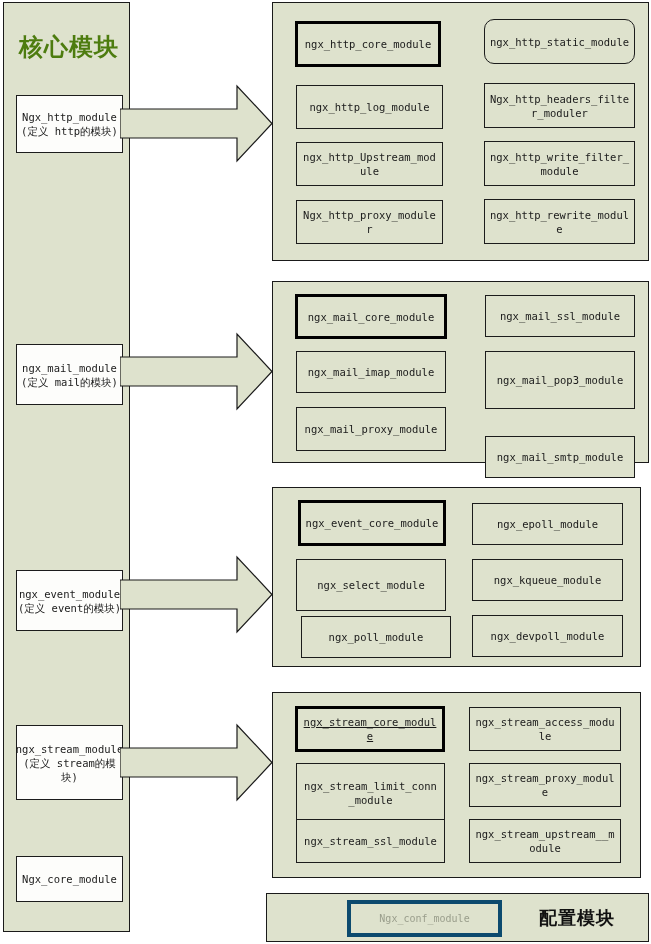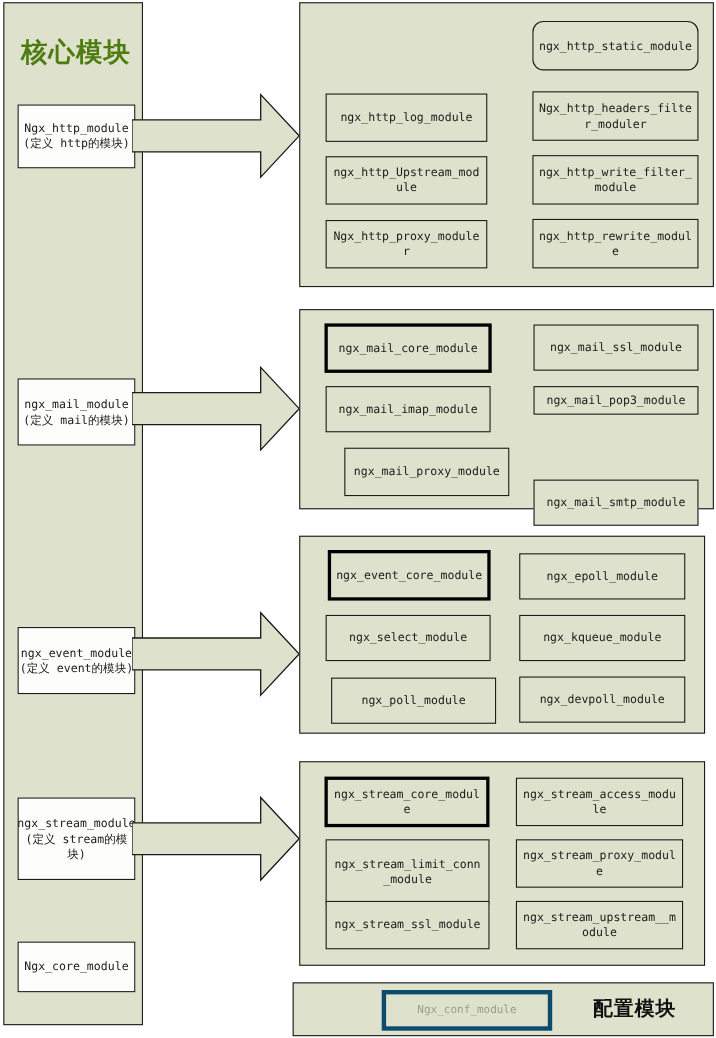--- a/index.html
+++ b/index.html
@@ -185,46 +185,47 @@
       </div>
       <div class="arrow" style="left: 120px; top: 723px;">
         <svg viewBox="0 0 153 79" preserveAspectRatio="none">
           <polygon points="0,25 117,25 117,2 152,39.5 117,77 117,54 0,54" fill="#dee2cd" stroke="#1a1a1a" stroke-width="1.2"></polygon>
         </svg>
       </div>
     </div>
 
   <div id="groups">
       <div class="group-panel" style="left: 272px; top: 2px; width: 377px; height: 259px;">
+        <div class="mod-box core" style="left: 22px; top: 18px; width: 146px; height: 46px;">ngx_http_core_module</div>
         <div class="mod-box" style="left: 211px; top: 16px; width: 151px; height: 45px; border-radius: 10px;">ngx_http_static_module</div>
         <div class="mod-box" style="left: 23px; top: 82px; width: 147px; height: 44px;">ngx_http_log_module</div>
         <div class="mod-box" style="left: 211px; top: 80px; width: 151px; height: 45px;">Ngx_http_headers_filter_moduler</div>
         <div class="mod-box" style="left: 211px; top: 138px; width: 151px; height: 45px;">ngx_http_write_filter_module</div>
         <div class="mod-box" style="left: 23px; top: 139px; width: 147px; height: 44px;">ngx_http_Upstream_module</div>
         <div class="mod-box" style="left: 23px; top: 197px; width: 147px; height: 44px;">Ngx_http_proxy_moduler</div>
         <div class="mod-box" style="left: 211px; top: 196px; width: 151px; height: 45px;">ngx_http_rewrite_module</div>
       </div>
       <div class="group-panel" style="left: 272px; top: 281px; width: 377px; height: 182px;">
         <div class="mod-box core" style="left: 22px; top: 12px; width: 152px; height: 45px;">ngx_mail_core_module</div>
         <div class="mod-box" style="left: 212px; top: 13px; width: 150px; height: 42px;">ngx_mail_ssl_module</div>
         <div class="mod-box" style="left: 23px; top: 69px; width: 150px; height: 42px;">ngx_mail_imap_module</div>
-        <div class="mod-box" style="left: 212px; top: 69px; width: 150px; height: 26px;">ngx_mail_pop3_module</div>
-        <div class="mod-box" style="left: 40px; top: 125px; width: 150px; height: 44px;">ngx_mail_proxy_module</div>
+        <div class="mod-box" style="left: 212px; top: 69px; width: 150px; height: 58px;">ngx_mail_pop3_module</div>
+        <div class="mod-box" style="left: 23px; top: 125px; width: 150px; height: 44px;">ngx_mail_proxy_module</div>
         <div class="mod-box" style="left: 212px; top: 126px; width: 150px; height: 42px; margin-top: 28px;">ngx_mail_smtp_module</div>
       </div>
       <div class="group-panel" style="left: 272px; top: 487px; width: 369px; height: 180px;">
         <div class="mod-box core" style="left: 25px; top: 12px; width: 148px; height: 46px;">ngx_event_core_module</div>
         <div class="mod-box" style="left: 199px; top: 15px; width: 151px; height: 42px;">ngx_epoll_module</div>
-        <div class="mod-box" style="left: 23px; top: 71px; width: 150px; height: 42px;">ngx_select_module</div>
+        <div class="mod-box" style="left: 23px; top: 71px; width: 150px; height: 52px;">ngx_select_module</div>
         <div class="mod-box" style="left: 199px; top: 71px; width: 151px; height: 42px;">ngx_kqueue_module</div>
         <div class="mod-box" style="left: 28px; top: 128px; width: 150px; height: 42px;">ngx_poll_module</div>
         <div class="mod-box" style="left: 199px; top: 127px; width: 151px; height: 42px;">ngx_devpoll_module</div>
       </div>
       <div class="group-panel" style="left: 272px; top: 692px; width: 369px; height: 186px;">
-        <div class="mod-box core" style="left: 22px; top: 13px; width: 150px; height: 46px;">ngx_stream_core_module</div>
+        <div class="mod-box core" style="left: 22px; top: 13px; width: 150px; height: 46px; text-decoration: underline;">ngx_stream_core_module</div>
         <div class="mod-box" style="left: 196px; top: 14px; width: 152px; height: 44px;">ngx_stream_access_module</div>
         <div class="mod-box" style="left: 23px; top: 70px; width: 149px; height: 60px;">ngx_stream_limit_conn_module</div>
         <div class="mod-box" style="left: 196px; top: 70px; width: 152px; height: 44px;">ngx_stream_proxy_module</div>
         <div class="mod-box" style="left: 23px; top: 126px; width: 149px; height: 44px;">ngx_stream_ssl_module</div>
         <div class="mod-box" style="left: 196px; top: 126px; width: 152px; height: 44px;">ngx_stream_upstream__module</div>
       </div>
     </div>
 
   <div class="conf-panel">
     <div class="conf-box">Ngx_conf_module</div>

